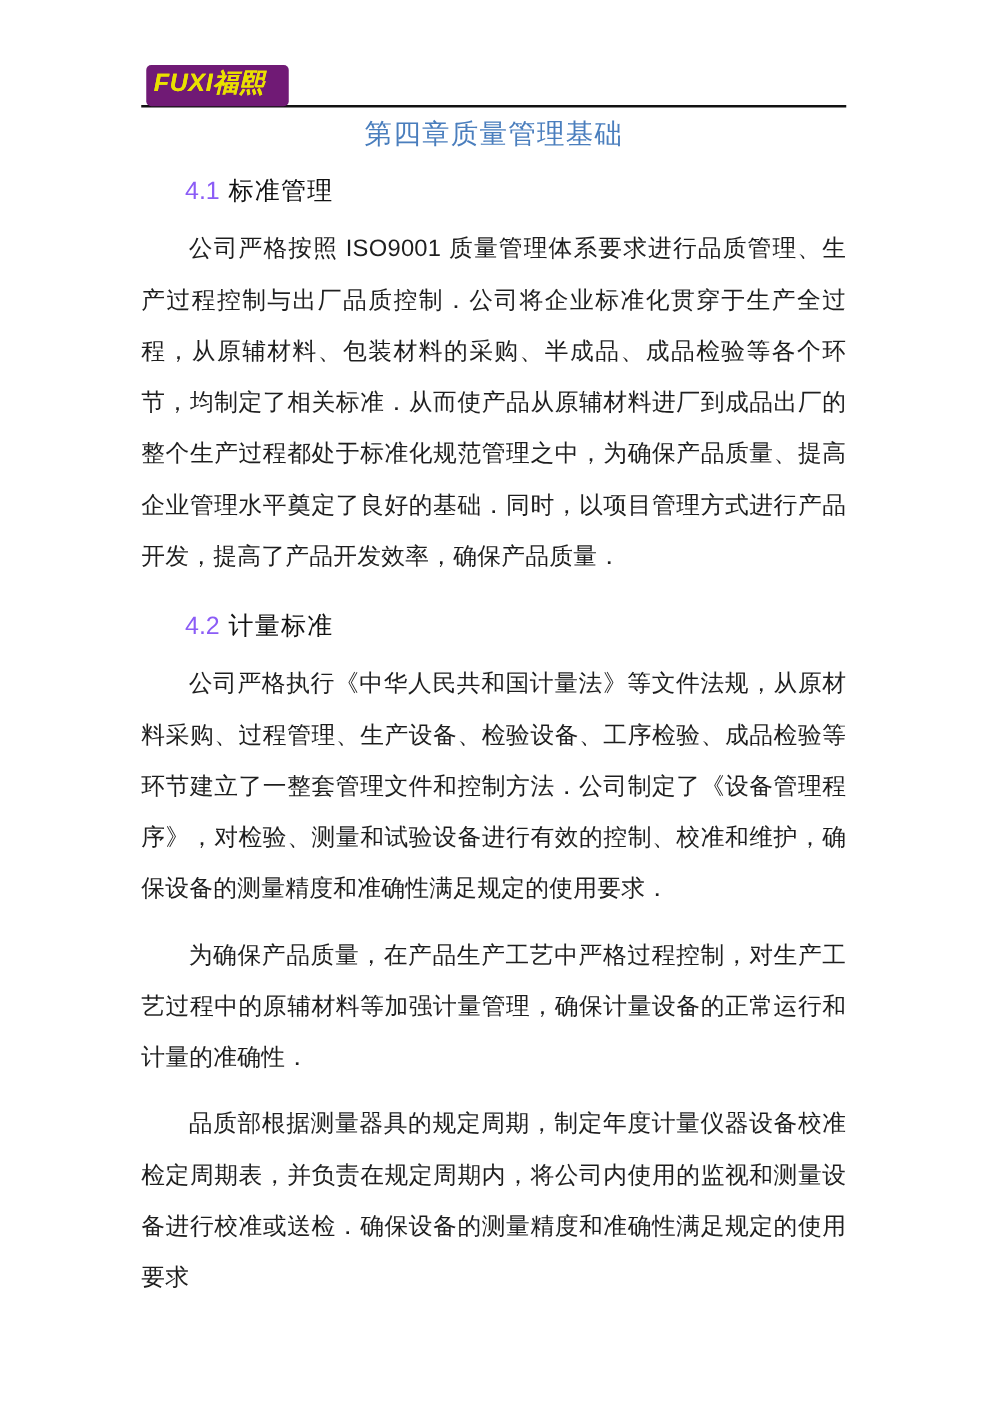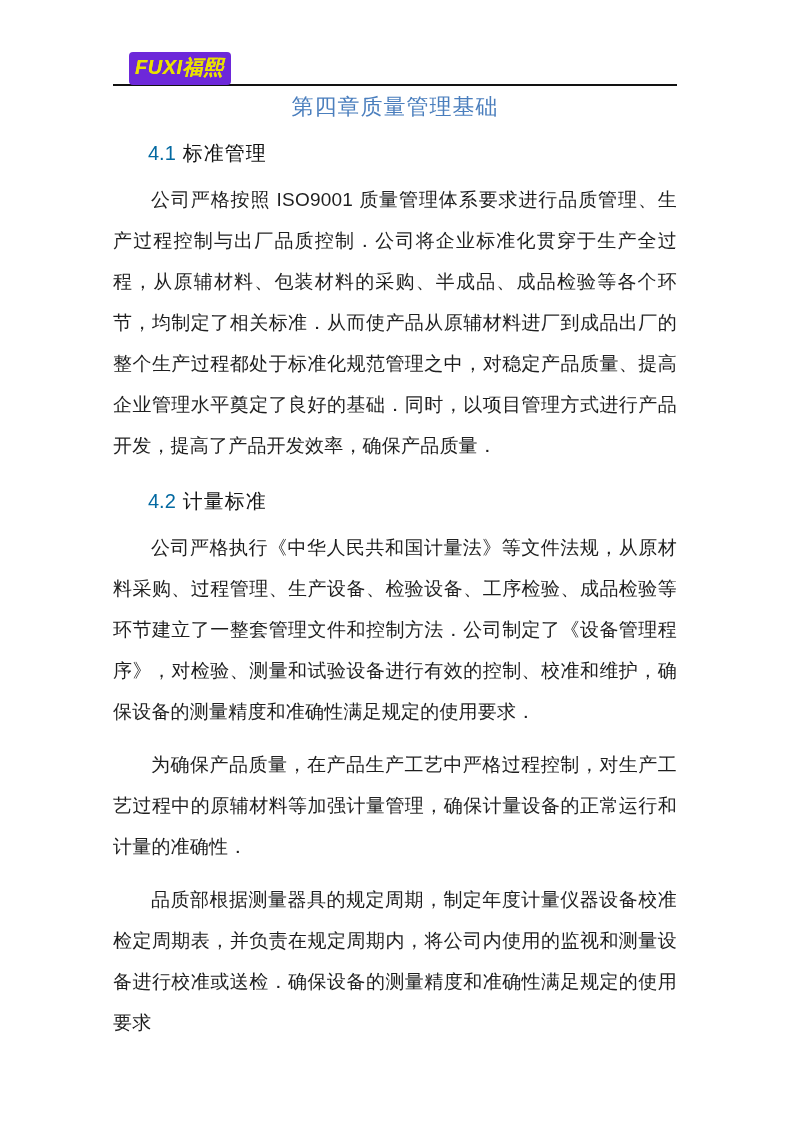--- a/index.html
+++ b/index.html
@@ -17,24 +17,24 @@
     box-sizing: border-box;
   }
   
   .doc-header {
     padding-top: 52px;
     border-bottom: 2px solid #121212;
     line-height: 0;
   }
   .logo-box {
     display: inline-block;
-    background: #6d28d9;
+    background: #701a75;
     border-radius: 4px;
-    padding: 4px 7px 5px 6px;
-    margin-left: 16px;
+    padding: 4px 19px 5px 6px;
+    margin-left: 4px;
     margin-bottom: -1px;
     line-height: 22px;
   }
   .logo-text {
     color: #e9e000;
     font-size: 20px;
     font-weight: bold;
     font-style: italic;
     letter-spacing: 0.5px;
     text-shadow: 0 0 0.5px #e9e000;
@@ -51,21 +51,21 @@
   }
   
   .section-heading {
     margin: 17px 0 0 35px;
     font-size: 20px;
     line-height: 28px;
     color: #111111;
   }
   .section-heading .sec-num {
     font-weight: normal;
-    color: #0369a1;
+    color: #8b5cf6;
     margin-right: 7px;
   }
   .section-heading .sec-label {
     font-weight: normal;
     letter-spacing: 1px;
   }
   
   p.body-para {
     margin: 12px 0 0 0;
     font-size: 19px;
@@ -87,21 +87,21 @@
       <span class="logo-text">FUXI福熙</span>
     </span>
   </div>
 
   <div class="doc-title">第四章质量管理基础</div>
 
   <div class="section-heading">
     <span class="sec-num">4.1</span><span class="sec-label">标准管理</span>
   </div>
 
-  <p class="body-para">公司严格按照 ISO9001 质量管理体系要求进行品质管理、生产过程控制与出厂品质控制．公司将企业标准化贯穿于生产全过程，从原辅材料、包装材料的采购、半成品、成品检验等各个环节，均制定了相关标准．从而使产品从原辅材料进厂到成品出厂的整个生产过程都处于标准化规范管理之中，对稳定产品质量、提高企业管理水平奠定了良好的基础．同时，以项目管理方式进行产品开发，提高了产品开发效率，确保产品质量．</p>
+  <p class="body-para">公司严格按照 ISO9001 质量管理体系要求进行品质管理、生产过程控制与出厂品质控制．公司将企业标准化贯穿于生产全过程，从原辅材料、包装材料的采购、半成品、成品检验等各个环节，均制定了相关标准．从而使产品从原辅材料进厂到成品出厂的整个生产过程都处于标准化规范管理之中，为确保产品质量、提高企业管理水平奠定了良好的基础．同时，以项目管理方式进行产品开发，提高了产品开发效率，确保产品质量．</p>
 
   <div class="section-heading" style="margin-top:21px;">
     <span class="sec-num">4.2</span><span class="sec-label">计量标准</span>
   </div>
 
   <p class="body-para">公司严格执行《中华人民共和国计量法》等文件法规，从原材料采购、过程管理、生产设备、检验设备、工序检验、成品检验等环节建立了一整套管理文件和控制方法．公司制定了《设备管理程序》，对检验、测量和试验设备进行有效的控制、校准和维护，确保设备的测量精度和准确性满足规定的使用要求．</p>
 
   <p class="body-para">为确保产品质量，在产品生产工艺中严格过程控制，对生产工艺过程中的原辅材料等加强计量管理，确保计量设备的正常运行和计量的准确性．</p>
 
   <p class="body-para">品质部根据测量器具的规定周期，制定年度计量仪器设备校准检定周期表，并负责在规定周期内，将公司内使用的监视和测量设备进行校准或送检．确保设备的测量精度和准确性满足规定的使用要求</p>

